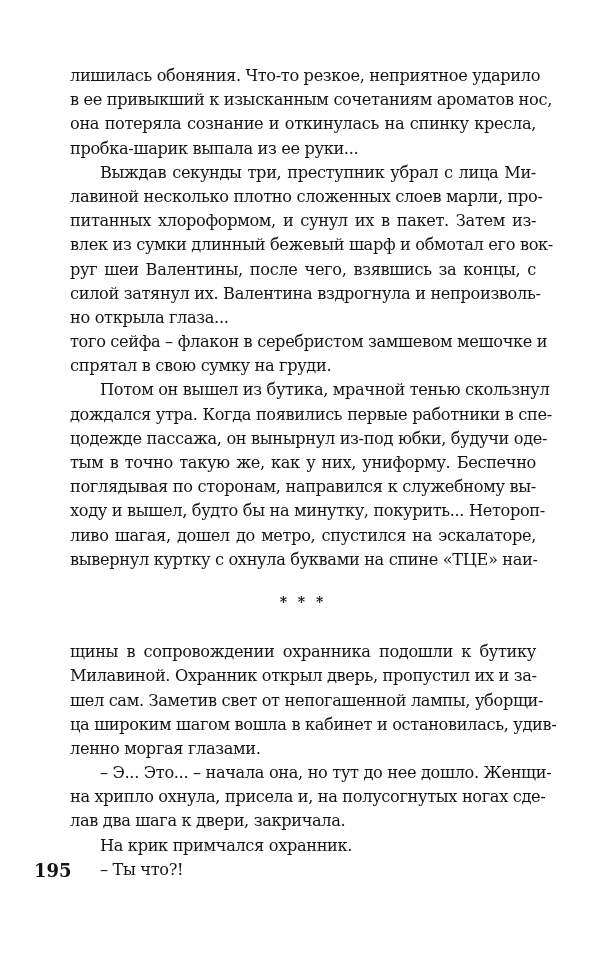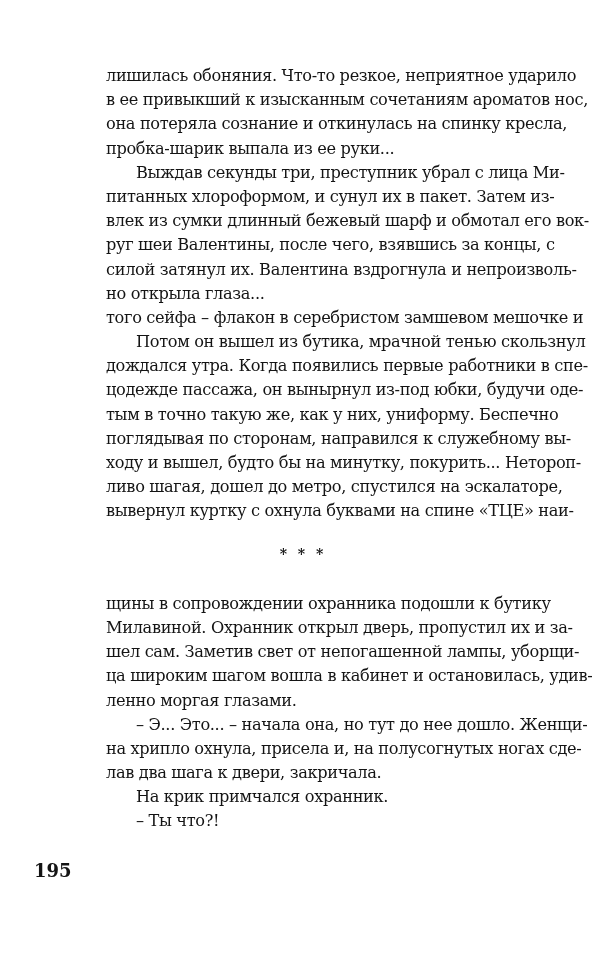--- a/index.html
+++ b/index.html
@@ -3,21 +3,21 @@
 <meta charset="utf-8">
 <style>
   html, body { margin: 0; padding: 0; background: #ffffff; }
   body { width: 600px; height: 956px; position: relative; overflow: hidden; }
   .page {
     position: absolute; left: 70px; top: 64px; width: 466px;
     font-family: "DejaVu Serif", "Liberation Serif", serif;
     font-size: 16.2px; line-height: 24.2px; color: #141414;
     letter-spacing: -0.35px;
   }
-  .line { display: block; white-space: nowrap; text-align: justify; text-align-last: justify; height: 24.2px; margin-left: 36px; }
+  .line { display: block; white-space: nowrap; text-align: justify; text-align-last: justify; height: 24.2px; }
   .line.last { text-align-last: left; }
   .line.indent { padding-left: 30px; }
   .sep {
     display: block; text-align: center; height: 24.2px;
     margin-top: 18px; margin-bottom: 26px;
     font-weight: bold; letter-spacing: 3px; font-size: 14px;
   }
   .page-num {
     position: absolute; left: 0; width: 600px; top: 860px; 
     font-family: "DejaVu Serif", "Liberation Serif", serif; font-weight: bold; font-size: 18px; color: #141414; padding-left: 34px;
@@ -26,26 +26,28 @@
 </head>
 <body>
 
 <div class="page">
   <div id="before">
       <span class="line">лишилась обоняния. Что-то резкое, неприятное ударило</span>
       <span class="line">в ее привыкший к изысканным сочетаниям ароматов нос,</span>
       <span class="line">она потеряла сознание и откинулась на спинку кресла,</span>
       <span class="line last">пробка-шарик выпала из ее руки...</span>
       <span class="line indent">Выждав секунды три, преступник убрал с лица Ми-</span>
+      <span class="line">лавиной несколько плотно сложенных слоев марли, про-</span>
       <span class="line">питанных хлороформом, и сунул их в пакет. Затем из-</span>
       <span class="line">влек из сумки длинный бежевый шарф и обмотал его вок-</span>
       <span class="line">руг шеи Валентины, после чего, взявшись за концы, с</span>
       <span class="line">силой затянул их. Валентина вздрогнула и непроизволь-</span>
       <span class="line last">но открыла глаза...</span>
       <span class="line">того сейфа – флакон в серебристом замшевом мешочке и</span>
+      <span class="line last">спрятал в свою сумку на груди.</span>
       <span class="line indent">Потом он вышел из бутика, мрачной тенью скользнул</span>
       <span class="line">дождался утра. Когда появились первые работники в спе-</span>
       <span class="line">цодежде пассажа, он вынырнул из-под юбки, будучи оде-</span>
       <span class="line">тым в точно такую же, как у них, униформу. Беспечно</span>
       <span class="line">поглядывая по сторонам, направился к служебному вы-</span>
       <span class="line">ходу и вышел, будто бы на минутку, покурить... Нетороп-</span>
       <span class="line">ливо шагая, дошел до метро, спустился на эскалаторе,</span>
       <span class="line">вывернул куртку с охнула буквами на спине «ТЦЕ» наи-</span>
     </div>
   <div class="sep">* * *</div>

